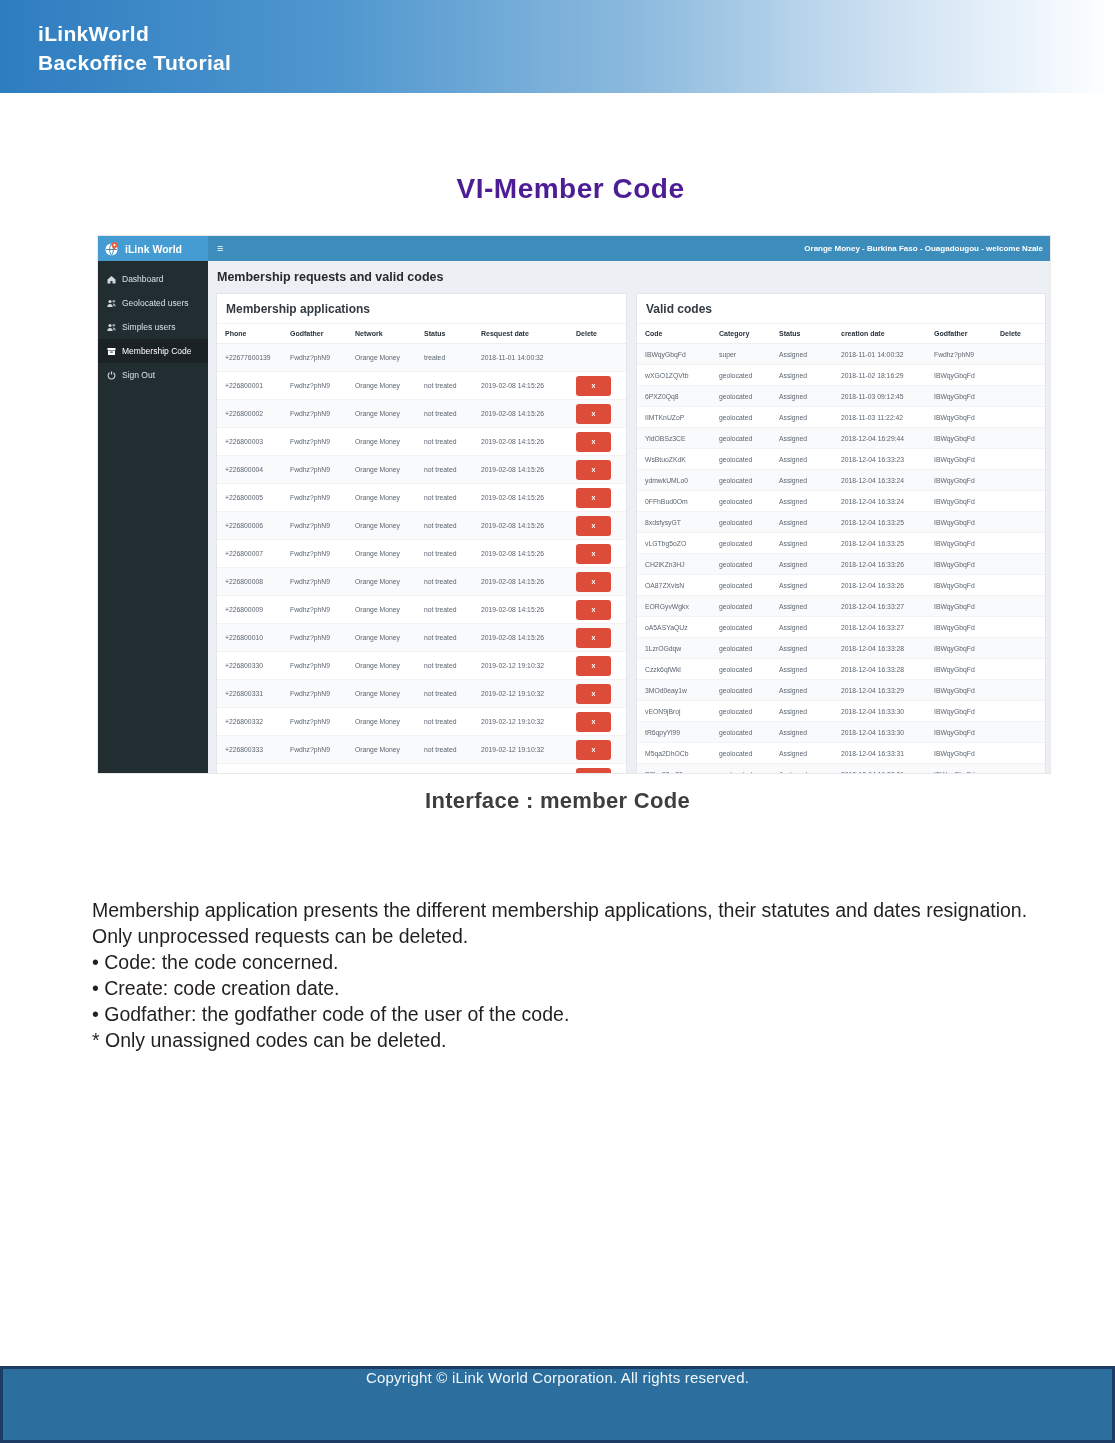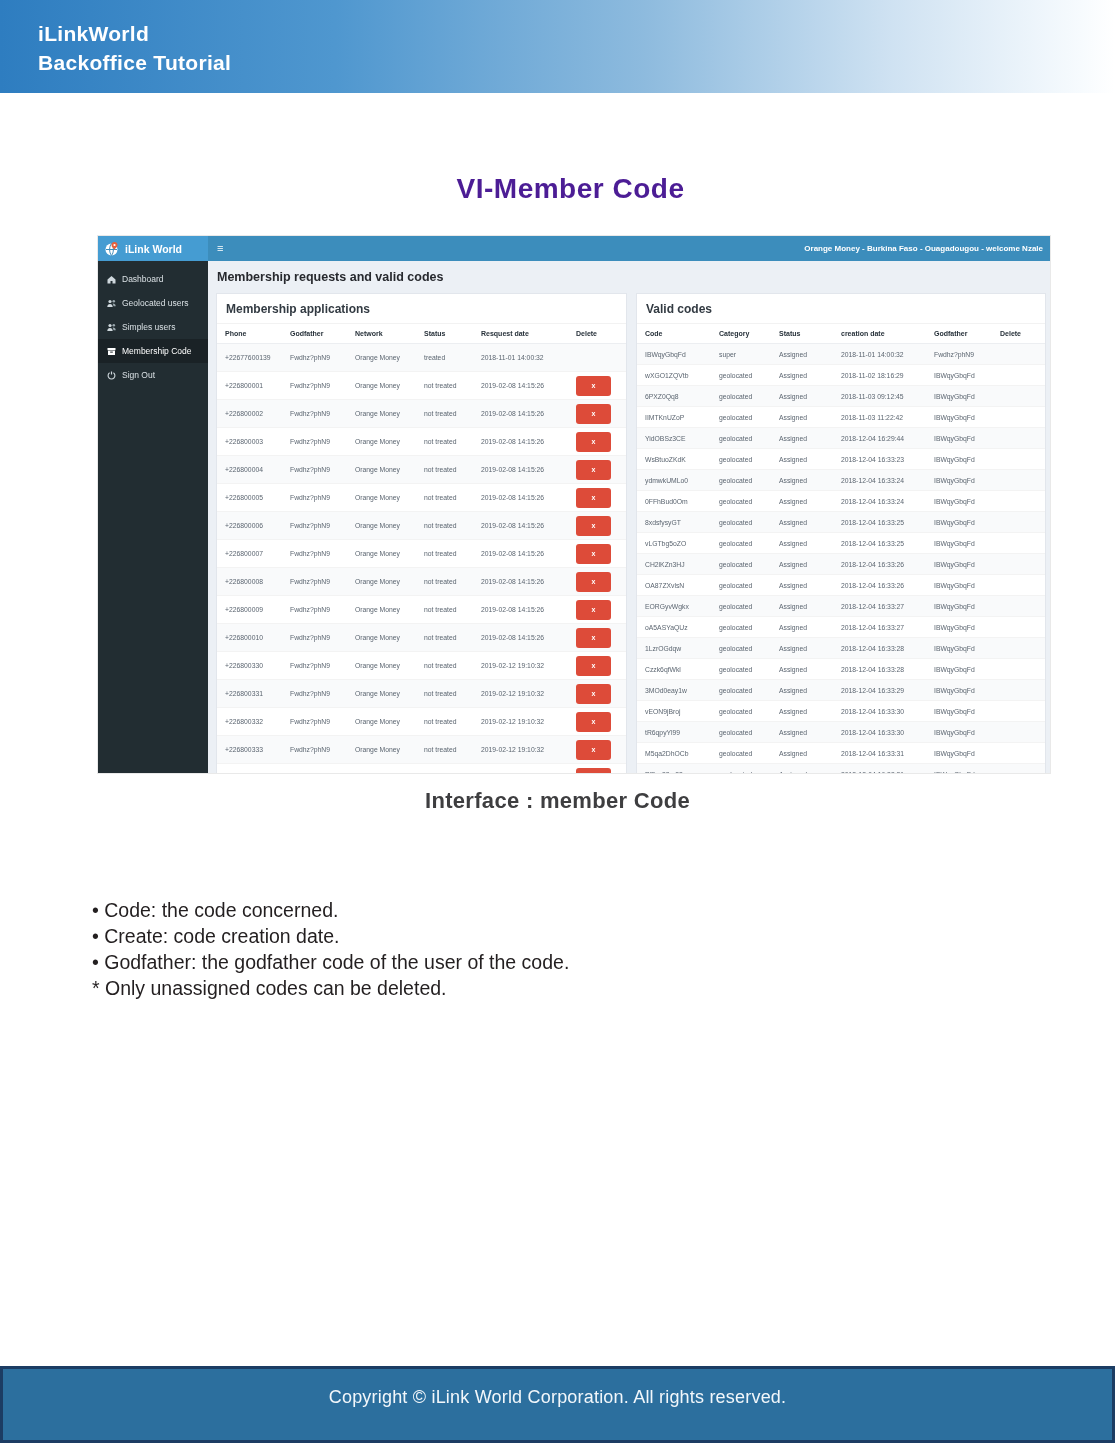--- a/index.html
+++ b/index.html
@@ -15,21 +15,21 @@
   .doc-title{position:absolute;left:13px;top:173px;width:1115px;text-align:center;
     font-size:28px;font-weight:bold;color:#4c1d95;letter-spacing:.5px;}
   .caption{position:absolute;left:0;top:788px;width:1115px;text-align:center;
     font-size:22px;font-weight:bold;color:#3e3e40;letter-spacing:.3px;}
   .bodytext{position:absolute;left:92px;top:897px;width:950px;font-size:19.5px;
     line-height:26px;color:#231f20;}
 
   
   .footer{position:absolute;left:0;top:1366px;width:1115px;height:77px;box-sizing:border-box;
     background:#2c6f9e;border:3px solid #1c3c63;display:flex;align-items:flex-start;justify-content:center;}
-  .footer span{color:#f2f7fb;font-size:18px;margin-top:18px;letter-spacing:.2px;}
+  .footer span{color:#f2f7fb;font-size:15px;letter-spacing:.2px;}
 
   
   .shot{position:absolute;left:98px;top:236px;width:952px;height:537px;overflow:hidden;
     background:#4c1d95;box-shadow:0 0 0 1px #e9e9e9;font-family:"Liberation Sans",sans-serif;}
   .nav{height:25px;display:flex;align-items:stretch;background:#3c8dbc;}
   .logo{width:110px;background:#459cd2;display:flex;align-items:center;gap:5px;padding-left:6px;box-sizing:border-box;}
   .brand{color:#ffffff;font-size:10.5px;font-weight:bold;white-space:nowrap;}
   .burger{color:#ffffff;font-size:11px;line-height:25px;padding:0 9px;cursor:pointer;}
   .welcome{margin-left:auto;color:#ffffff;font-size:8px;font-weight:bold;line-height:25px;padding-right:7px;white-space:nowrap;}
   .shotbody{display:flex;height:512px;}
@@ -549,20 +549,21 @@
         </div>
 
       </div>
     </div>
   </div>
 </div>
 
 <div class="caption">Interface : member Code</div>
 
 <div class="bodytext">
+  <div>Membership application presents the different membership applications, their statutes and dates resignation. Only unprocessed requests can be deleted.</div>
     <div>• Code: the code concerned.</div>
     <div>• Create: code creation date.</div>
     <div>• Godfather: the godfather code of the user of the code.</div>
     <div>* Only unassigned codes can be deleted.</div>
 </div>
 
 <div class="footer">
   <span>Copyright © iLink World Corporation. All rights reserved.</span>
 </div>
 

